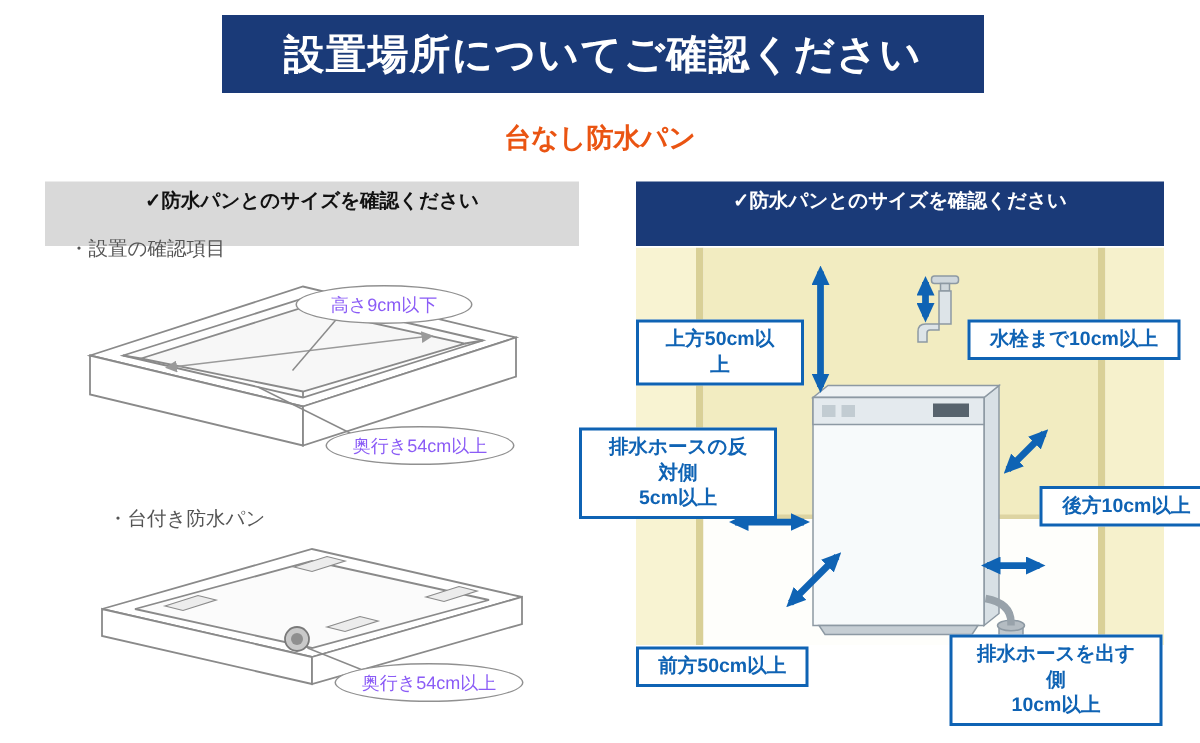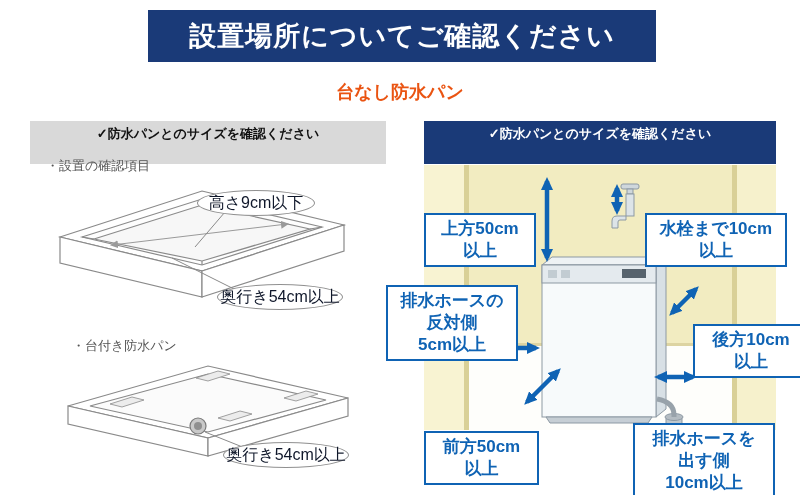--- a/index.html
+++ b/index.html
@@ -24,30 +24,30 @@
   .panel-header.right { left:424px; width:352px; background:var(--navy,#1a3a78); color:#ffffff; }
   .pan-label { position:absolute; font-size:13px; color:#555555; }
   .p1 { left:46px; top:157px; }
   .p2 { left:46px; top:337px;margin-left:26px; }
   .pan-svg { position:absolute; z-index:1; }
   .s1 { left:52px; top:175px; width:300px; height:160px; }
   .s2 { left:58px; top:356px; width:300px; height:128px; }
   .callout {
     position:absolute; z-index:5; box-sizing:border-box; height:26px;
     border:1px solid #909090; border-radius:50%; background:#ffffff;
-    color:#0f172a; font-size:16px; display:flex; align-items:center; justify-content:center;
+    color:#8b5cf6; font-size:12px; display:flex; align-items:center; justify-content:center;
   }
   .c1 { left:197px; top:190px; width:118px; }
   .c2 { left:217px; top:284px; width:126px; }
   .c3 { left:223px; top:442px; width:126px; }
   .scene { position:absolute; left:424px; top:165px; width:352px; height:270px; z-index:1; }
   .blabel {
     position:absolute; z-index:5; box-sizing:border-box;
     background:#ffffff; border:2px solid var(--blue,#0f63b4); color:var(--blue,#0f63b4);
-    font-size:17px; font-weight:bold; text-align:center; line-height:1.3; padding:3px 12px;
+    font-size:13px; font-weight:bold; text-align:center; line-height:1.3; padding:3px 12px;
   }
   .l-top     { left:424px; top:213px; width:112px; }
   .l-faucet  { left:645px; top:213px; width:142px; }
   .l-opposite{ left:386px; top:285px; width:132px; }
   .l-rear    { left:660px; top:324px; width:116px;margin-left:33px; }
   .l-front   { left:424px; top:431px; width:115px; }
   .l-drain   { left:633px; top:423px; width:142px; }
   .arrow { stroke:var(--blue,#0f63b4); stroke-width:4.5; }
   .ah    { fill:var(--blue,#0f63b4); }
   .leader{ stroke:#8a8a8a; stroke-width:1; fill:none; }

